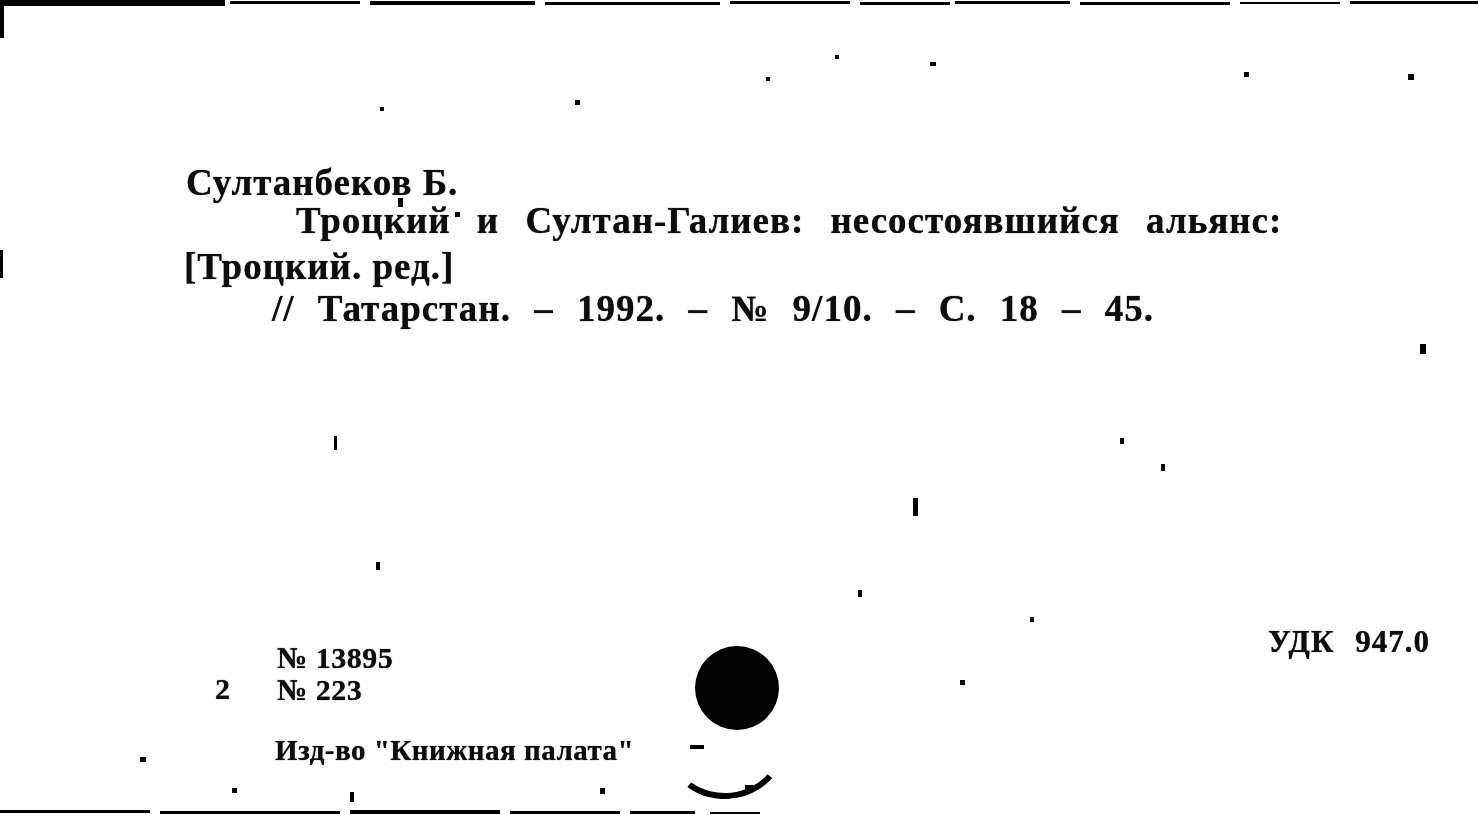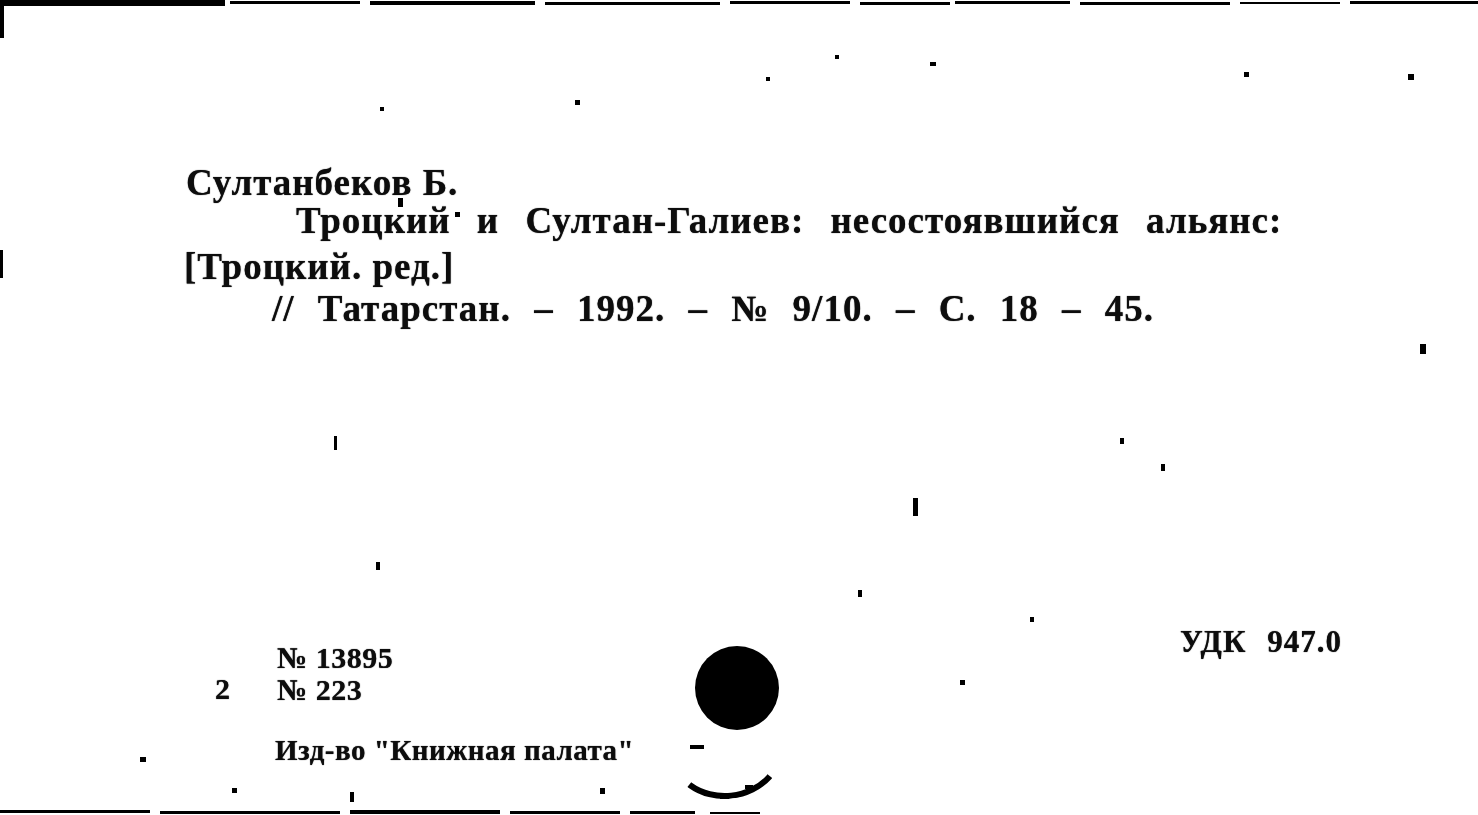--- a/index.html
+++ b/index.html
@@ -44,21 +44,21 @@
   .rkp-line     { left: 275px; top: 703px; }
   .publisher-line { left: 275px; top: 734px; font-size: 29px; }
 
   
   .class-code {
     font-size: 31px;
     word-spacing: 12px;
     letter-spacing: 1px;
     text-shadow: 0 0 1px #222;
   }
-  .udk-line { left: 1180px; top: 624px; }
+  .udk-line { left: 1268px; top: 624px; }
   .ekl-line { left: 1228px; top: 683px; }
 
   
   .punch-hole {
     position: absolute;
     left: 695px;
     top: 646px;
     width: 84px;
     height: 84px;
     border-radius: 50%;

